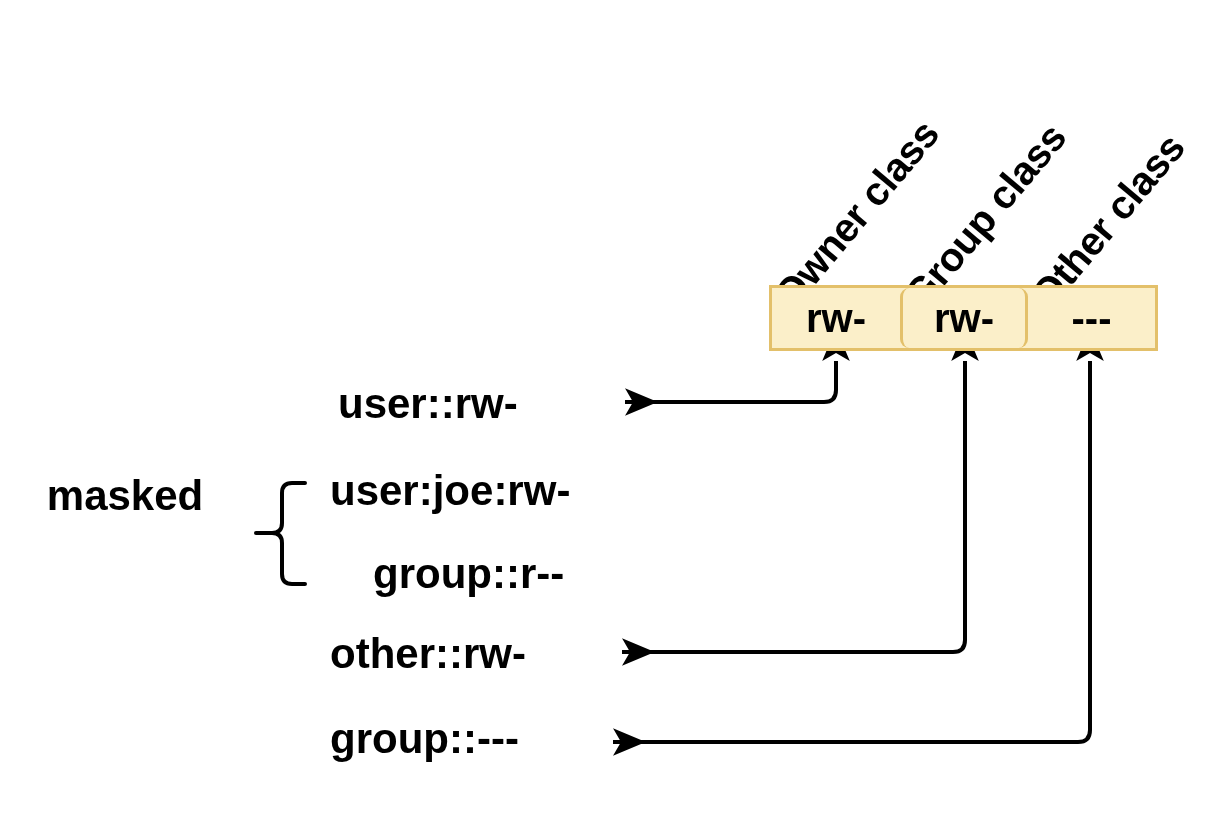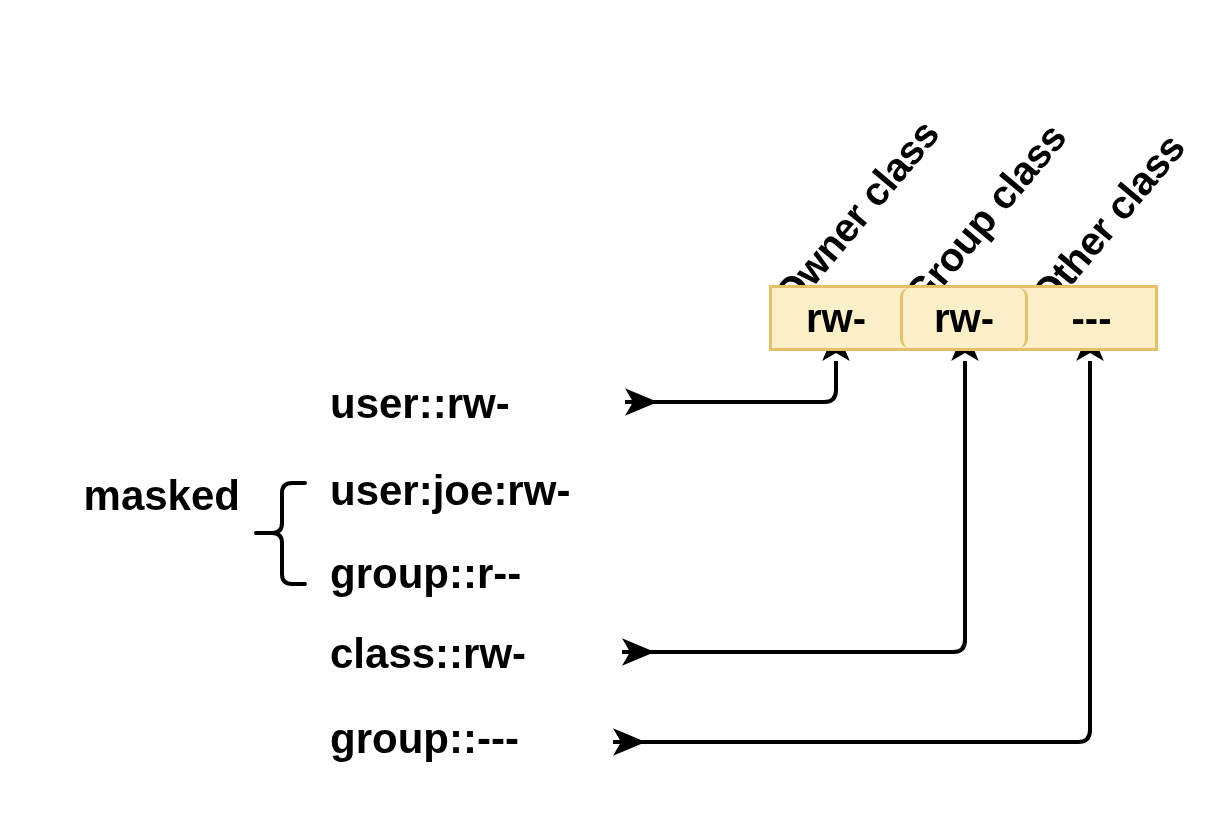--- a/index.html
+++ b/index.html
@@ -71,40 +71,40 @@
   .acl-entry {
     position: absolute;
     left: 330px;
     font-family: "Liberation Sans", sans-serif;
     font-weight: bold;
     font-size: 42px;
     color: #000000;
     white-space: nowrap;
     line-height: 1;
   }
-  .acl-e0 { top: 383px; }
+  .acl-e0 { top: 383px; margin-left: 8px; }
   .acl-e1 { top: 470px; }
-  .acl-e2 { top: 553px; }
+  .acl-e2 { top: 553px; margin-left: 43px; }
   .acl-e3 { top: 633px; }
   .acl-e4 { top: 718px; }
 
   
   .masked-caption {
     position: absolute;
     left: 10px;
     top: 468px;
     width: 230px;
     text-align: center;
     font-family: "Liberation Sans", sans-serif;
     font-weight: bold;
     font-size: 42px;
     line-height: 1.32;
     color: #000000;
   }
-  .masked-caption span { display: block; text-align: right; }
+  .masked-caption span { display: block; }
 </style>
 </head>
 <body>
 
 <div id="canvas">
 
   <svg id="vector-layer" viewBox="0 0 1205 830">
     <defs>
       <marker id="arrowLeft" markerWidth="10" markerHeight="10" refX="8.6" refY="4" orient="auto" markerUnits="strokeWidth">
         <path d="M 8.6 0.55 L 0.4 4 L 8.6 7.45 L 6.6 4 Z" fill="#000000"></path>
@@ -145,21 +145,21 @@
     <div class="perm-cell c1">rw-</div>
     <div class="perm-cell c2">---</div>
   </div>
 
   <div class="acl-entry acl-e0">user::rw-</div>
 
   <div class="acl-entry acl-e1">user:joe:rw-</div>
 
   <div class="acl-entry acl-e2">group::r--</div>
 
-  <div class="acl-entry acl-e3">class::rw-</div>
+  <div class="acl-entry acl-e3">other::rw-</div>
 
   <div class="acl-entry acl-e4">group::---</div>
 
   <div class="masked-caption">
     <span>masked</span>
   </div>
 
 </div>
 
 </body></html>

